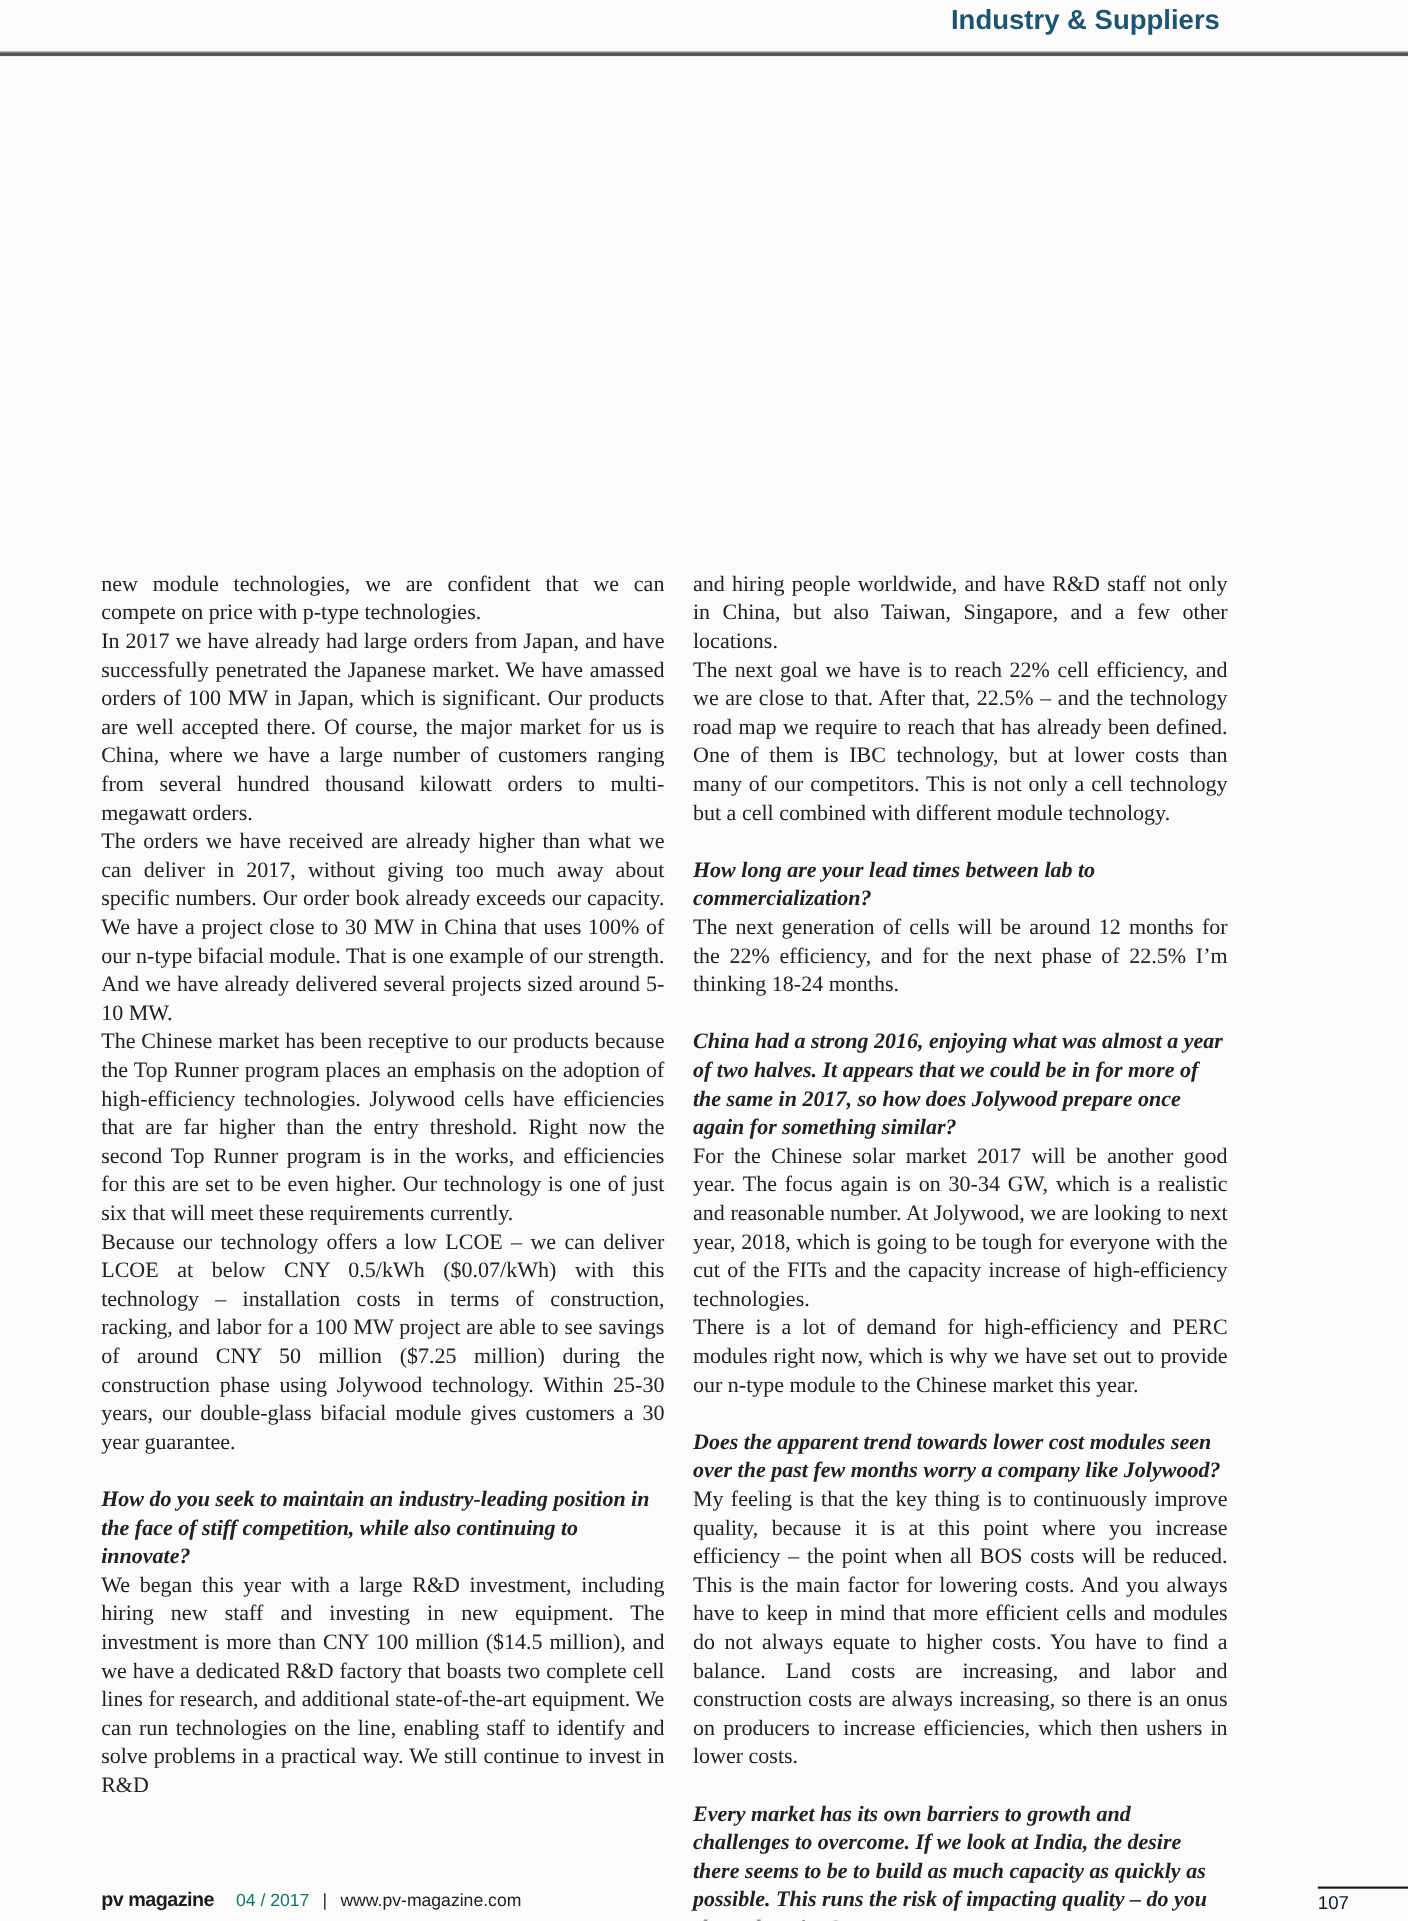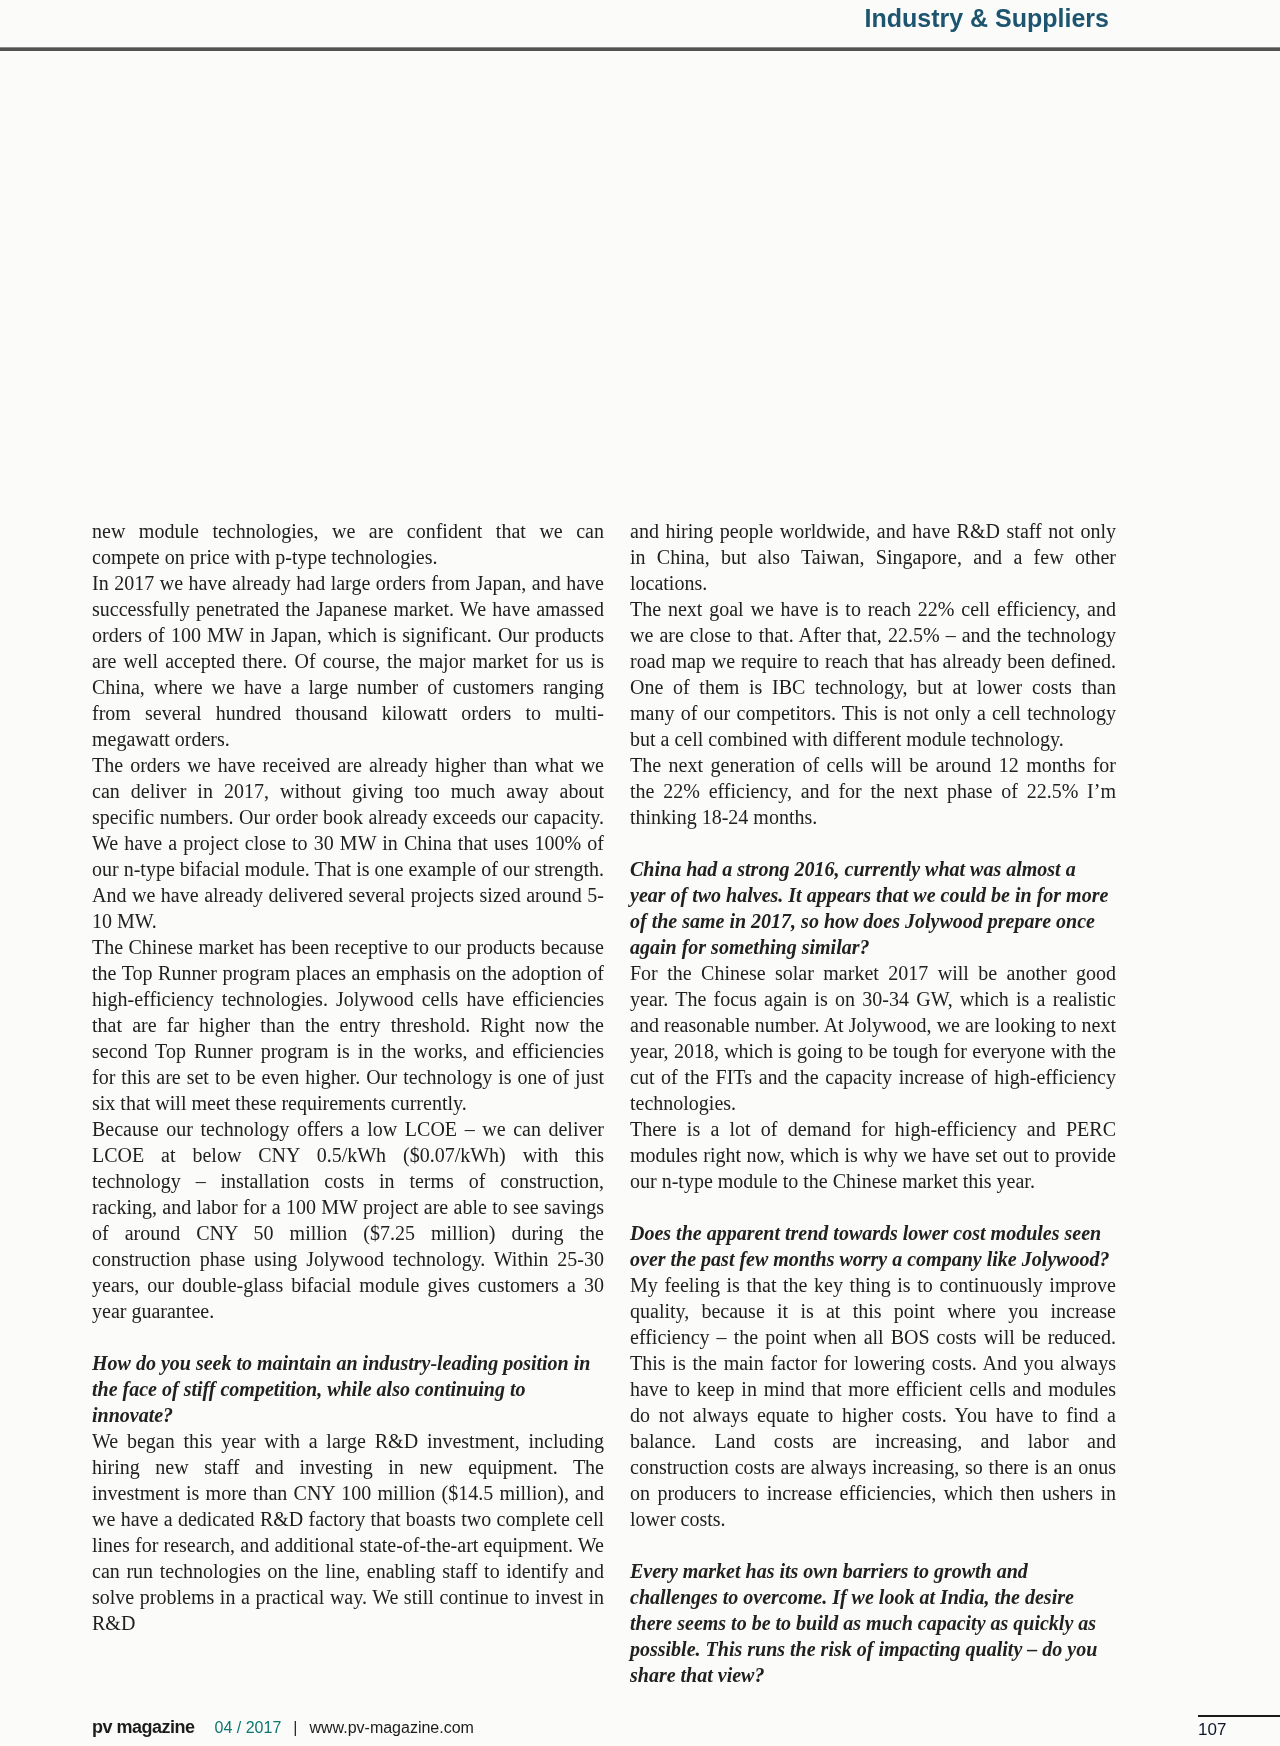--- a/index.html
+++ b/index.html
@@ -118,22 +118,23 @@
     <p class="para">The orders we have received are already higher than what we can deliver in 2017, without giving too much away about specific numbers. Our order book already exceeds our capacity. We have a project close to 30 MW in China that uses 100% of our n-type bifacial module. That is one example of our strength. And we have already delivered several projects sized around 5-10 MW.</p>
     <p class="para">The Chinese market has been receptive to our products because the Top Runner program places an emphasis on the adoption of high-efficiency technologies. Jolywood cells have efficiencies that are far higher than the entry threshold. Right now the second Top Runner program is in the works, and efficiencies for this are set to be even higher. Our technology is one of just six that will meet these requirements currently.</p>
     <p class="para">Because our technology offers a low LCOE – we can deliver LCOE at below CNY 0.5/kWh ($0.07/kWh) with this technology – installation costs in terms of construction, racking, and labor for a 100 MW project are able to see savings of around CNY 50 million ($7.25 million) during the construction phase using Jolywood technology. Within 25-30 years, our double-glass bifacial module gives customers a 30 year guarantee.</p>
     <p class="para question">How do you seek to maintain an industry-leading position in the face of stiff competition, while also continuing to innovate?</p>
     <p class="para">We began this year with a large R&amp;D investment, including hiring new staff and investing in new equipment. The investment is more than CNY 100 million ($14.5 million), and we have a dedicated R&amp;D factory that boasts two complete cell lines for research, and additional state-of-the-art equipment. We can run technologies on the line, enabling staff to identify and solve problems in a practical way. We still continue to invest in R&amp;D</p>
   </div>
 
   <div class="col-right">
     <p class="para">and hiring people worldwide, and have R&amp;D staff not only in China, but also Taiwan, Singapore, and a few other locations.</p>
     <p class="para">The next goal we have is to reach 22% cell efficiency, and we are close to that. After that, 22.5% – and the technology road map we require to reach that has already been defined. One of them is IBC technology, but at lower costs than many of our competitors. This is not only a cell technology but a cell combined with different module technology.</p>
+    <p class="para question">How long are your lead times between lab to commercialization?</p>
     <p class="para">The next generation of cells will be around 12 months for the 22% efficiency, and for the next phase of 22.5% I’m thinking 18-24 months.</p>
-    <p class="para question">China had a strong 2016, currently what was almost a year of two halves. It appears that we could be in for more of the same in 2017, so how does Jolywood prepare once again for something similar?</p>
+    <p class="para question">China had a strong 2016, enjoying what was almost a year of two halves. It appears that we could be in for more of the same in 2017, so how does Jolywood prepare once again for something similar?</p>
     <p class="para">For the Chinese solar market 2017 will be another good year. The focus again is on 30-34 GW, which is a realistic and reasonable number. At Jolywood, we are looking to next year, 2018, which is going to be tough for everyone with the cut of the FITs and the capacity increase of high-efficiency technologies.</p>
     <p class="para">There is a lot of demand for high-efficiency and PERC modules right now, which is why we have set out to provide our n-type module to the Chinese market this year.</p>
     <p class="para question">Does the apparent trend towards lower cost modules seen over the past few months worry a company like Jolywood?</p>
     <p class="para">My feeling is that the key thing is to continuously improve quality, because it is at this point where you increase efficiency – the point when all BOS costs will be reduced. This is the main factor for lowering costs. And you always have to keep in mind that more efficient cells and modules do not always equate to higher costs. You have to find a balance. Land costs are increasing, and labor and construction costs are always increasing, so there is an onus on producers to increase efficiencies, which then ushers in lower costs.</p>
     <p class="para question">Every market has its own barriers to growth and challenges to overcome. If we look at India, the desire there seems to be to build as much capacity as quickly as possible. This runs the risk of impacting quality – do you share that view?</p>
   </div>
 
 </div>
 
 <div class="footer-left">

